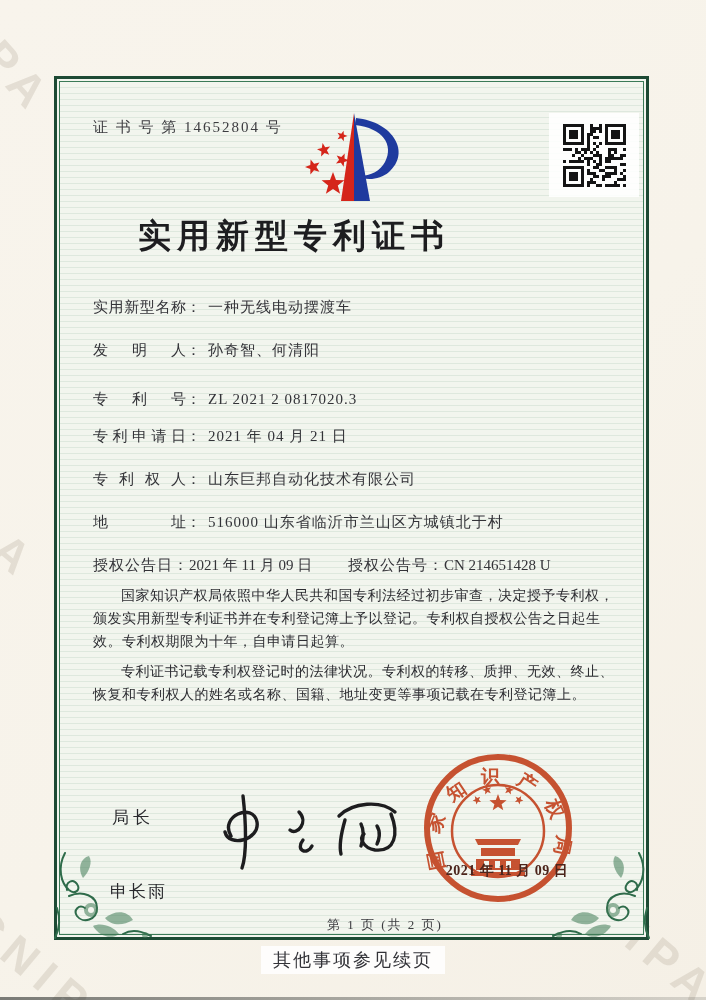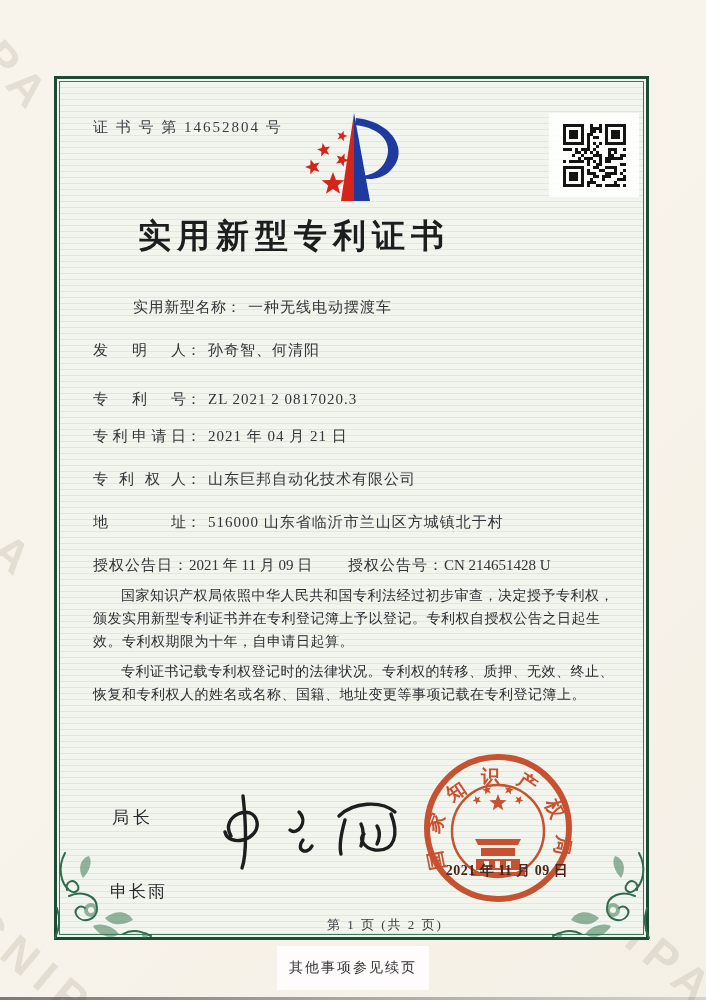--- a/index.html
+++ b/index.html
@@ -54,21 +54,21 @@
     font-size:33px;font-weight:bold;letter-spacing:6px;color:#1d1d20;z-index:2;
   }
   .field-row{position:absolute;left:93px;font-size:15px;color:#333338;z-index:2;white-space:nowrap;}
   .field-label{
     display:inline-block;width:93px;
     text-align:justify;text-align-last:justify;
     vertical-align:top;
   }
   .field-colon{display:inline-block;}
   .field-value{margin-left:7px;letter-spacing:1px;}
-  .row0{top:298px;margin-left:40px;} .row1{top:341px;} .row2{top:384px;margin-top:6px;}
+  .row0{top:298px;} .row1{top:341px;} .row2{top:384px;margin-top:6px;}
   .row3{top:427px;} .row4{top:470px;} .row5{top:513px;}
   .grant-row{position:absolute;left:93px;top:556px;font-size:15px;color:#333338;z-index:2;white-space:nowrap;}
   .grant-no{position:absolute;left:255px;top:0px;}
   .grant-row .inline-label{letter-spacing:1px;margin-top:16px;}
   .body-text{
     position:absolute;left:93px;top:584px;width:524px;z-index:2;
     font-size:14px;line-height:23px;color:#2d2d32;letter-spacing:0.5px;
   }
   .body-text p{margin:0 0 7px 0;text-indent:2em;}
   .signer-role{position:absolute;left:112px;top:806px;font-size:17px;letter-spacing:4px;color:#2a2a2e;z-index:2;}
@@ -79,21 +79,21 @@
     position:absolute;left:430px;top:862px;width:154px;text-align:center;z-index:5;
     font-size:14px;font-weight:600;letter-spacing:0.5px;color:#4c241b;
   }
   .page-info{
     position:absolute;left:0;top:916px;width:706px;text-align:center;
     font-size:13px;letter-spacing:2px;color:#3c3c40;z-index:2;padding-left:32px;
   }
   .footer-note{position:absolute;left:0;top:946px;width:706px;text-align:center;z-index:2;}
   .footer-note span{
     display:inline-block;background:rgba(255,255,255,0.85);
-    padding:13px 12px;font-size:14px;letter-spacing:2px;color:#333338;
+    padding:2px 12px;font-size:18px;letter-spacing:2px;color:#333338;
   }
   .ornament{position:absolute;width:100px;height:95px;z-index:3;}
   .ornament-right{left:551px;top:848px;}
   .ornament-left{left:53px;top:848px;transform:scaleX(-1);}
   .photo-edge{
     position:absolute;left:0;bottom:0;width:100%;height:3px;z-index:6;
     background:linear-gradient(to right,rgba(38,42,40,0.6),rgba(38,42,40,0.15));
   }
   .seal-text{font-size:19px;letter-spacing:15px;font-weight:bold;
     font-family:"Liberation Serif","DejaVu Serif",serif;}

